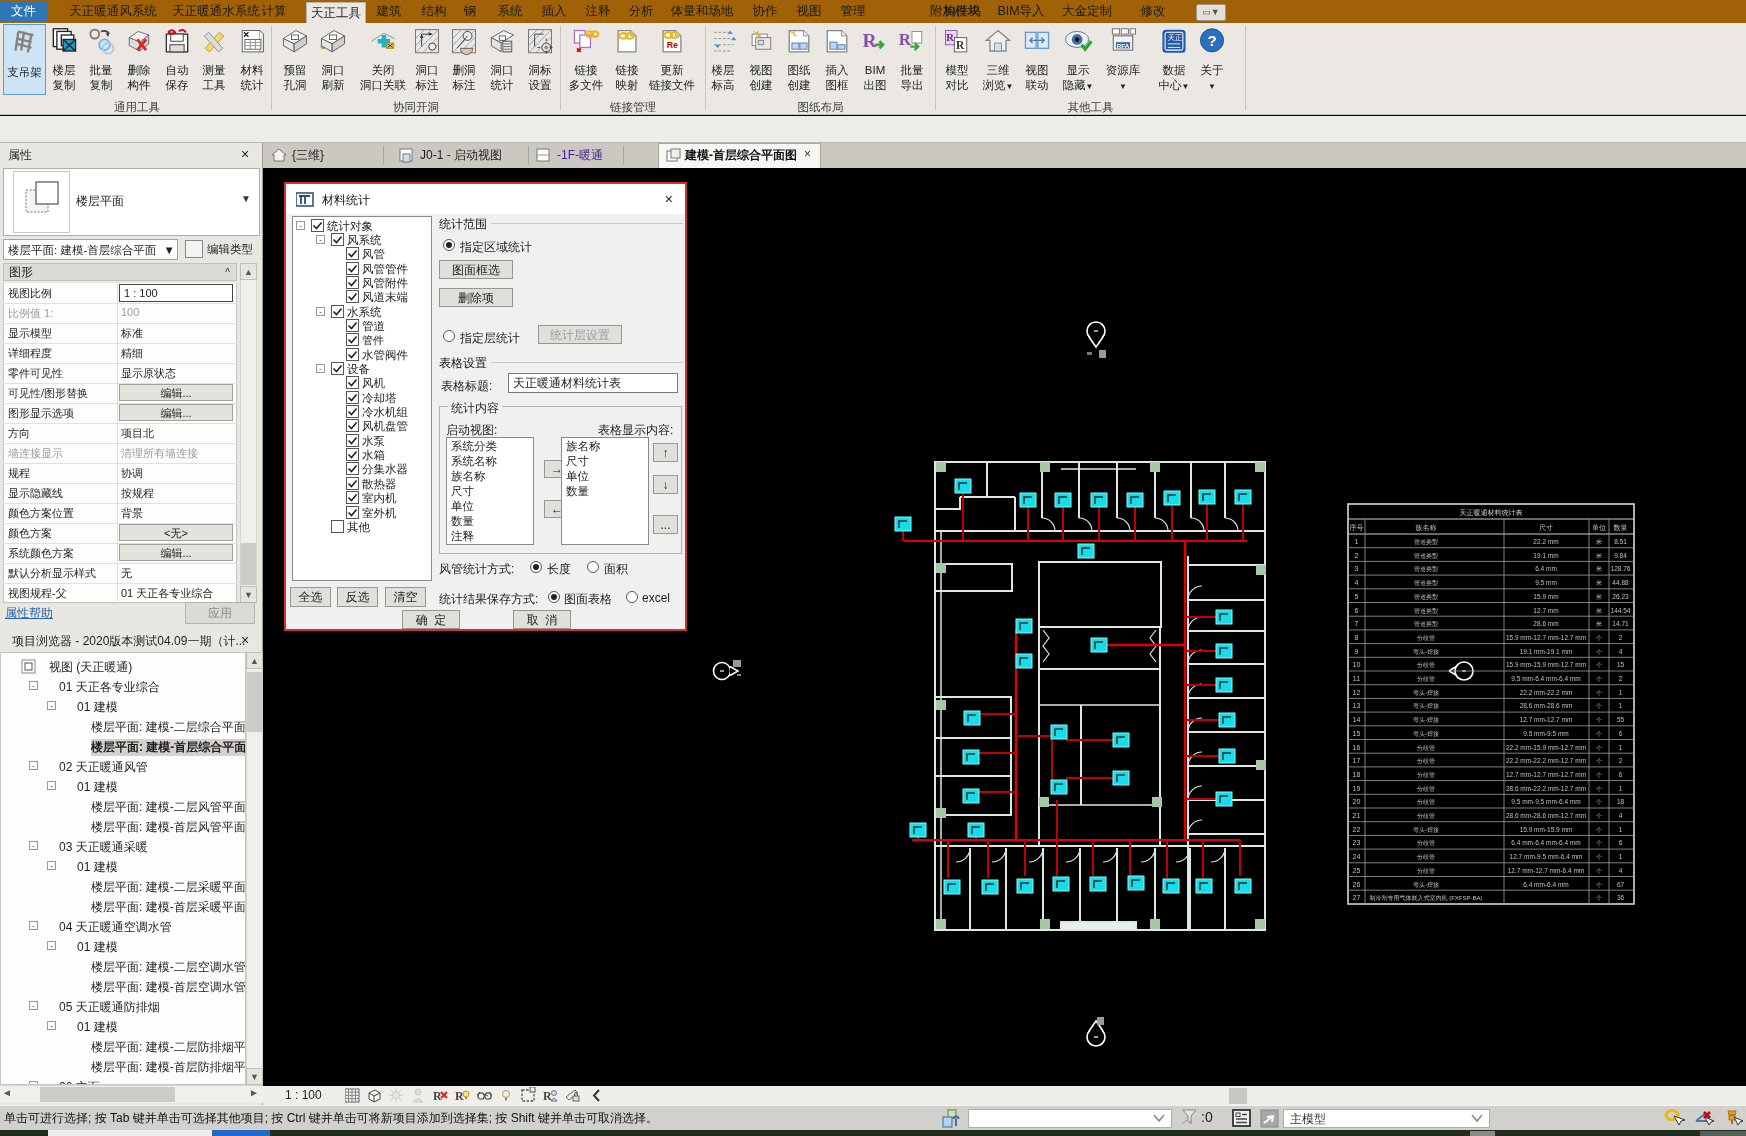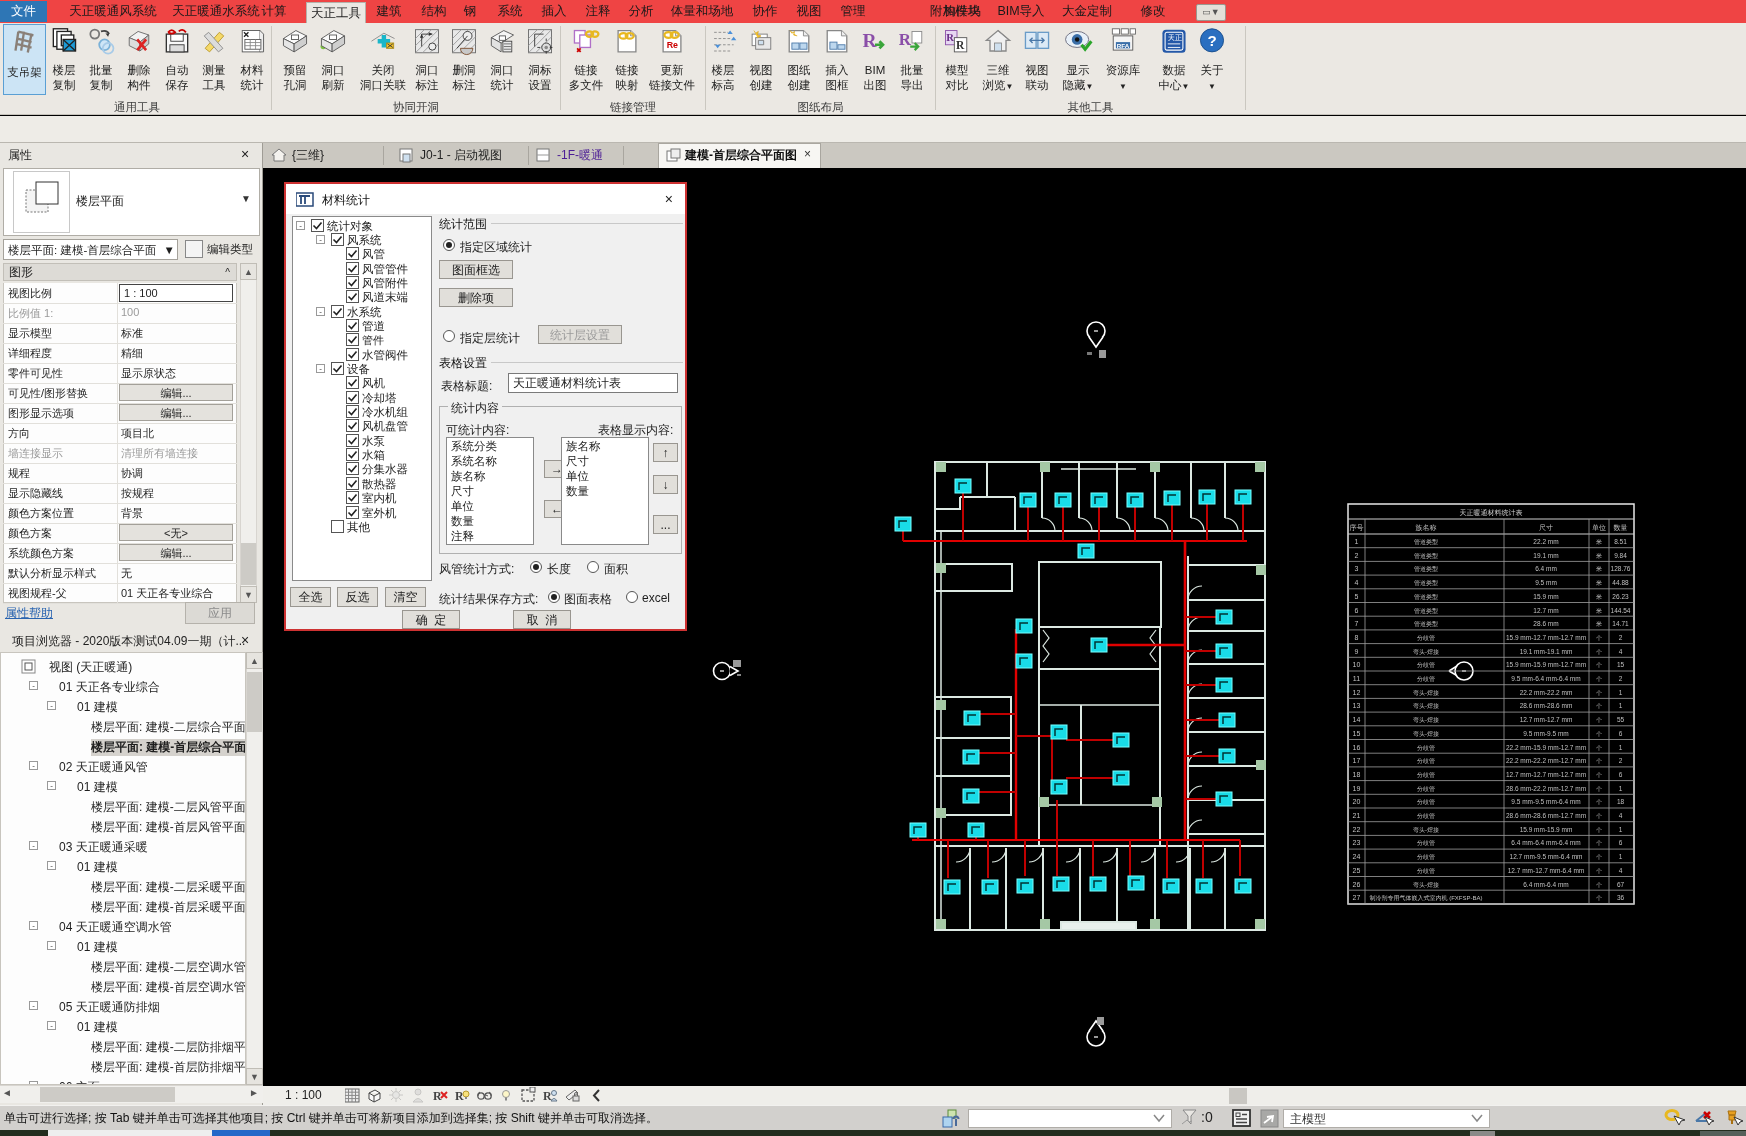--- a/index.html
+++ b/index.html
@@ -1,18 +1,18 @@
 <!DOCTYPE html>
 <html><head><meta charset="utf-8"><style>
 *{margin:0;padding:0;box-sizing:border-box;}
 body{font-family:"Liberation Sans",sans-serif;}
 #root{position:relative;width:1746px;height:1136px;background:#000;overflow:hidden;font-size:12px;color:#1e1e1e;}
 .abs{position:absolute;}
 .tc{text-align:center;}
-#menubar{position:absolute;left:0;top:0;width:1746px;height:23px;background:#ef4444;}
+#menubar{position:absolute;left:0;top:0;width:1746px;height:23px;background:#a16207;}
 .mitem{position:absolute;top:0;height:23px;line-height:23px;text-align:center;color:#1a1a1a;font-size:12.5px;}
 #ribbon{position:absolute;left:0;top:23px;width:1746px;height:92px;background:#ebe8e3;border-bottom:1px solid #c5c2bb;}
 .ric{position:absolute;}
 .rlab{position:absolute;text-align:center;font-size:11.5px;line-height:15px;color:#222;}
 .rgrp{position:absolute;top:77px;text-align:center;font-size:11.5px;color:#3c3c3c;height:15px;line-height:15px;}
 .rsep{position:absolute;top:3px;width:1px;height:84px;background:#cac7c0;}
 #optbar{position:absolute;left:0;top:116px;width:1746px;height:27px;background:#eeece7;border-bottom:1px solid #bab7b0;}
 .panel{position:absolute;left:0;width:263px;background:#e9e7e2;}
 .small{font-size:11px;}
 #tabbar{position:absolute;left:263px;top:143px;width:1483px;height:25px;background:#cbc8c1;}
@@ -1082,21 +1082,21 @@
         <circle cx="6" cy="6" r="5.5" fill="#fff" stroke="#555"></circle>
       </svg>
 <div class="abs" style="left:174px;top:146px;">指定层统计</div>
 <div class="btn" style="left:252px;top:141px;width:84px;height:19px;line-height:18px;color:#9a9a9a;">统计层设置</div>
 <div class="abs" style="left:153px;top:171px;color:#111;">表格设置</div>
 <div class="abs" style="left:205px;top:178px;width:192px;height:1px;background:#c8c8c8;"></div>
 <div class="abs" style="left:155px;top:194px;">表格标题:</div>
 <div class="abs" style="left:222px;top:189px;width:170px;height:20px;background:#fff;border:1px solid #7a7a7a;line-height:19px;padding-left:4px;">天正暖通材料统计表</div>
 <div class="abs" style="left:153px;top:222px;width:243px;height:148px;border:1px solid #b0b0b0;"></div>
 <div class="abs" style="left:162px;top:216px;background:#f0f0f0;padding:0 3px;">统计内容</div>
-<div class="abs" style="left:160px;top:238px;">可统计内容:</div>
+<div class="abs" style="left:160px;top:238px;">启动视图:</div>
 <div class="abs" style="left:160px;top:253px;width:88px;height:108px;background:#fff;border:1px solid #8a8a8a;font-size:11.5px;line-height:15px;padding:1px 4px;">系统分类<br>系统名称<br>族名称<br>尺寸<br>单位<br>数量<br>注释</div>
 <div class="btn" style="left:258px;top:276px;width:26px;height:18px;line-height:17px;">→</div>
 <div class="btn" style="left:258px;top:316px;width:26px;height:18px;line-height:17px;">←</div>
 <div class="abs" style="left:275px;top:238px;margin-left:37px;">表格显示内容:</div>
 <div class="abs" style="left:275px;top:253px;width:88px;height:108px;background:#fff;border:1px solid #8a8a8a;font-size:11.5px;line-height:15px;padding:1px 4px;">族名称<br>尺寸<br>单位<br>数量</div>
 <div class="btn" style="left:367px;top:259px;width:25px;height:19px;line-height:18px;">↑</div>
 <div class="btn" style="left:367px;top:291px;width:25px;height:19px;line-height:18px;">↓</div>
 <div class="btn" style="left:367px;top:331px;width:25px;height:19px;line-height:18px;">...</div>
 <div class="abs" style="left:153px;top:377px;">风管统计方式:</div>
 <svg class="abs" style="left:244px;top:377px;" width="13" height="13">

